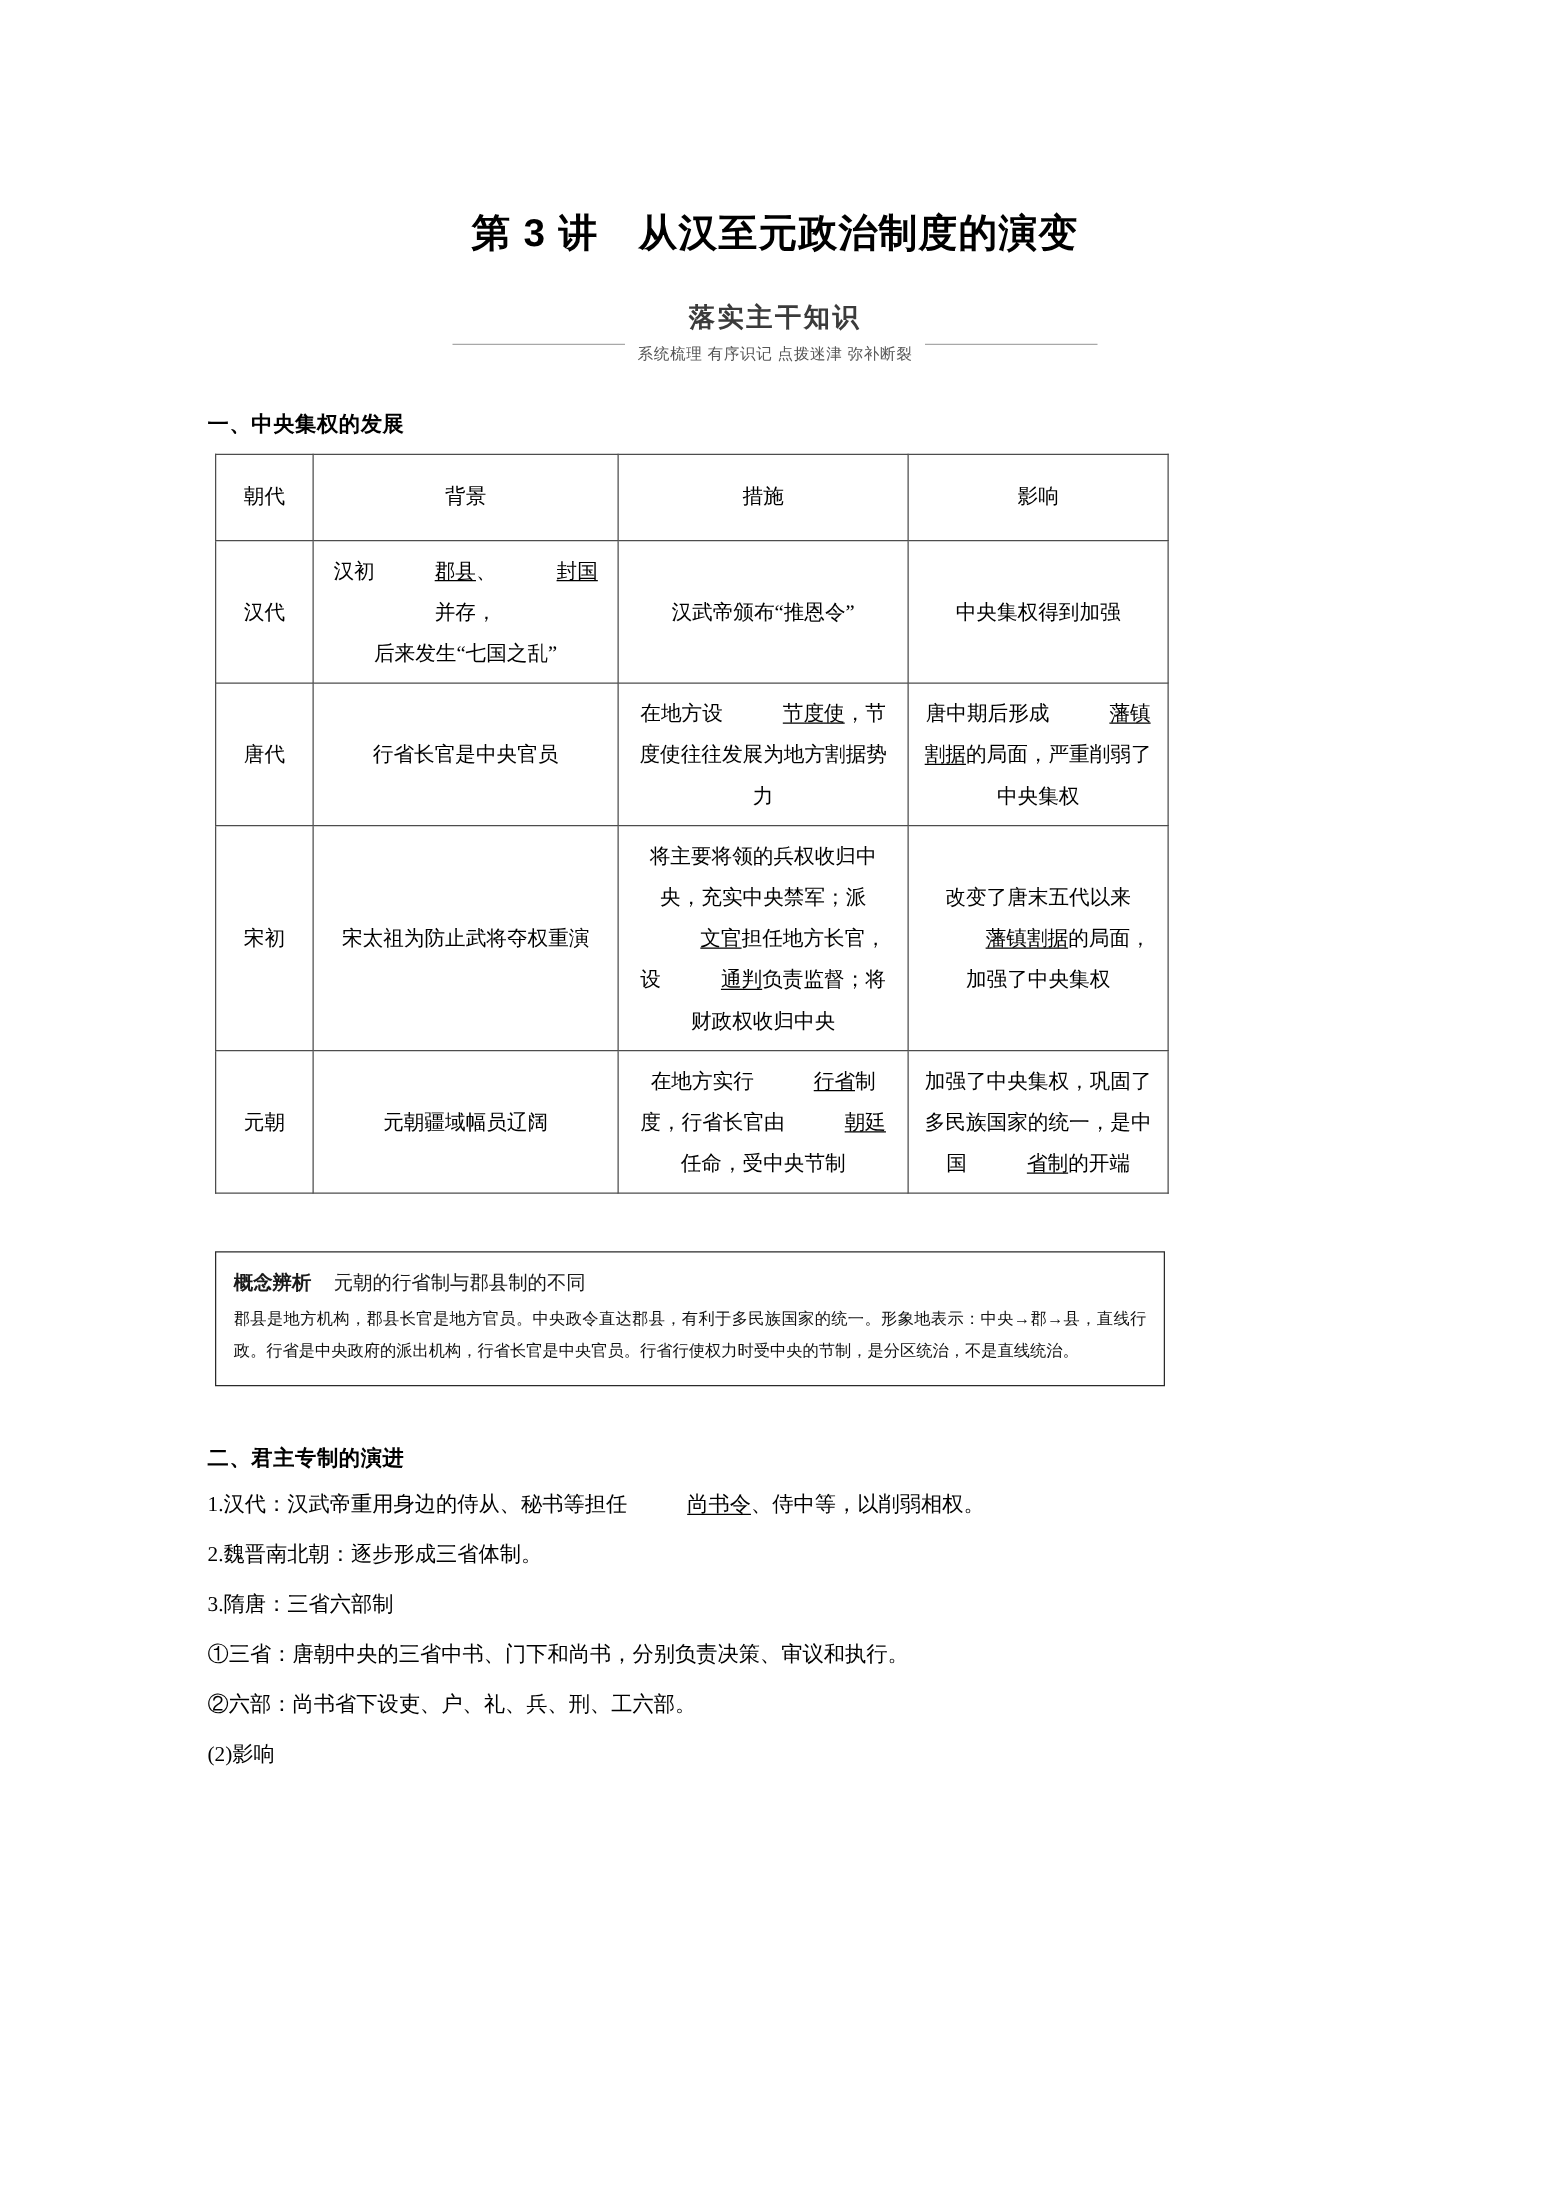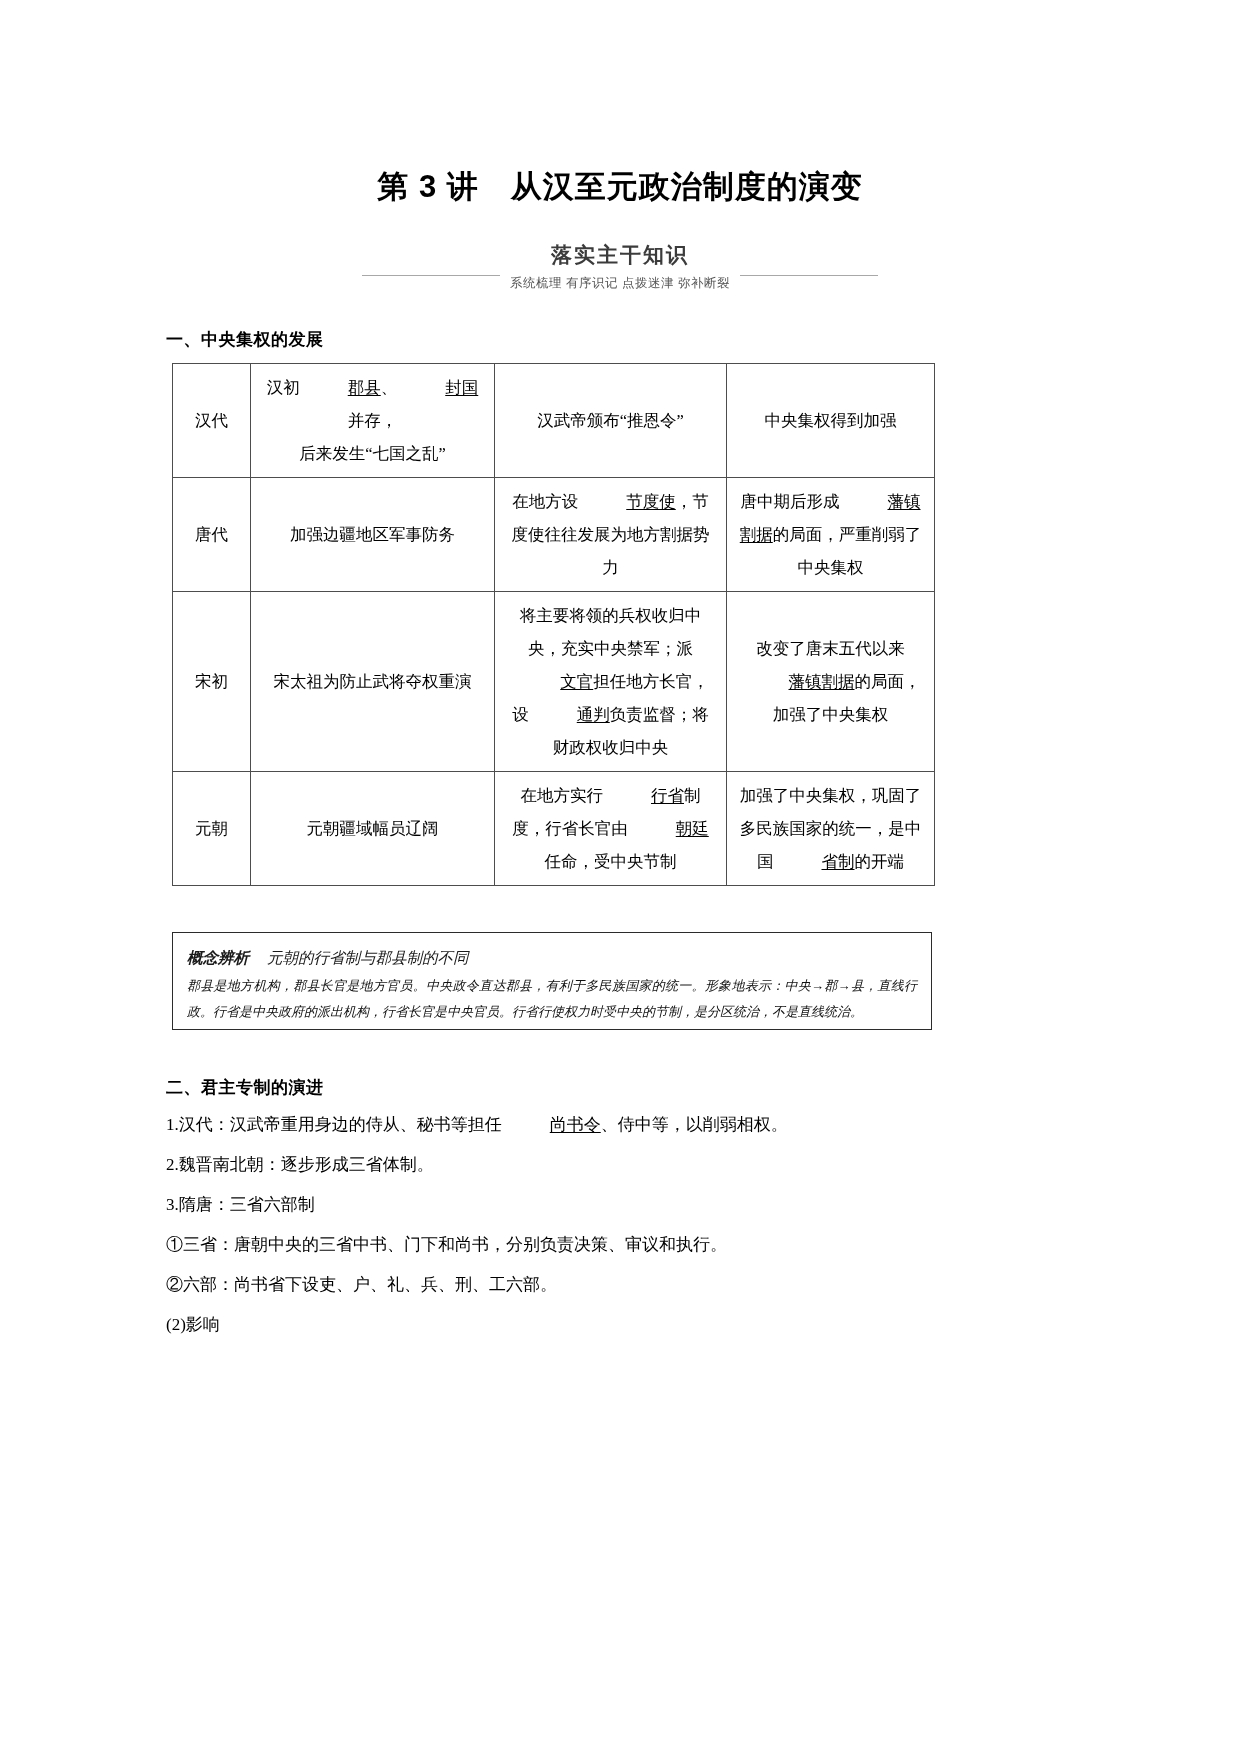--- a/index.html
+++ b/index.html
@@ -116,24 +116,23 @@
   td.cell-left { text-align: left; }
   td.cell-just { text-align: left; }
   .u { text-decoration: underline; text-underline-offset: 2px; margin-left: 48px; }
 
   
   .concept-box {
     border: 1px solid #2b2b2b;
     width: 760px;
     margin-left: 6px;
     margin-top: 46px;
-    padding: 10px 14px 4px 14px;
+    padding: 10px 14px 14px 14px;
     box-sizing: border-box;
     font-family: "Liberation Sans", "DejaVu Sans", sans-serif;
-    font-style: italic;
   }
   .concept-head {
     font-size: 15.5px;
     line-height: 1.9;
     color: #1a1a1a;
   }
   .concept-head b {
     font-weight: bold;
   }
   .concept-head .ttl {
@@ -183,33 +182,39 @@
     <div class="sec-heading">一、中央集权的发展</div>
 
     <table class="dev-table">
       <colgroup>
         <col class="c1">
           <col class="c2">
           <col class="c3">
           <col class="c4">
       </colgroup>
       <tbody>
+        <tr class="head">
+          <td>朝代</td>
+          <td>背景</td>
+          <td>措施</td>
+          <td>影响</td>
+        </tr>
 
         <tr>
           <td class="cell-era">汉代</td>
           <td class="cell-left">
             <span>汉初</span><span class="u">郡县</span><span>、</span><span class="u">封国</span><span>并存，</span><br><span>后来发生“七国之乱”</span>
           </td>
           <td>汉武帝颁布“推恩令”</td>
           <td>中央集权得到加强</td>
         </tr>
 
         <tr>
           <td class="cell-era">唐代</td>
-          <td>加强边疆地区军事防务</td>
+          <td>行省长官是中央官员</td>
           <td class="cell-just">
             <span>在地方设</span><span class="u">节度使</span><span>，节度使往往发展为地方割据势力</span>
           </td>
           <td class="cell-just">
             <span>唐中期后形成</span><span class="u">藩镇割据</span><span>的局面，严重削弱了中央集权</span>
           </td>
         </tr>
 
         <tr>
           <td class="cell-era">宋初</td>

